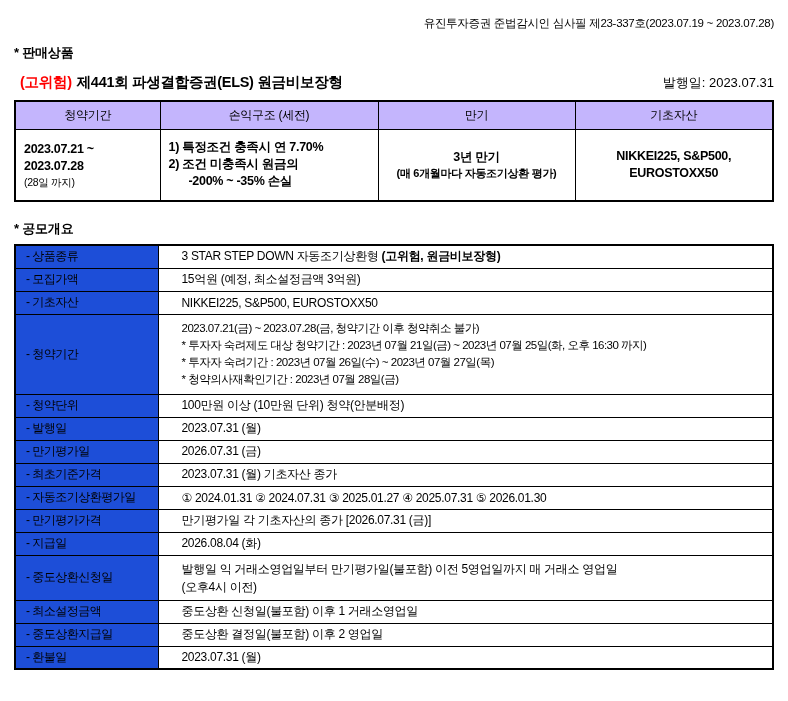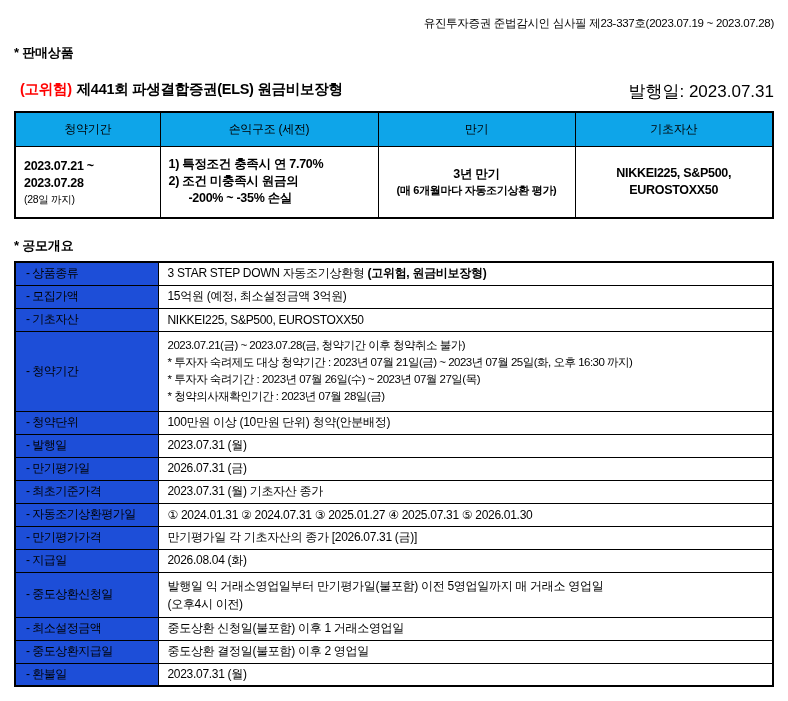--- a/index.html
+++ b/index.html
@@ -12,32 +12,32 @@
   .page { position:relative; width:788px; height:701px; }
 
   .compliance {
     text-align:right; padding:16px 14px 0 8px;
     font-size:11.5px; letter-spacing:-0.3px; white-space:nowrap;
   }
   .section-title {
     font-weight:bold; font-size:13px; margin:13px 0 0 14px; letter-spacing:-0.2px;
   }
   .title-row {
-    display:flex; justify-content:space-between; align-items:flex-start;
-    margin:18px 14px 0 20px;
+    display:flex; justify-content:space-between; align-items:center;
+    margin:11px 14px 0 20px;
   }
   .product-title { font-size:14.5px; font-weight:bold; letter-spacing:-0.3px; white-space:nowrap; }
   .risk { color:#ff0000; margin-right:5px; }
-  .issue-date { font-size:17px; white-space:nowrap; }
+  .issue-date { font-size:13px; white-space:nowrap; }
 
   table { border-collapse:collapse; table-layout:fixed; width:760px; margin-left:14px; }
   .sum-table { margin-top:8px; border:2px solid #000; }
   .sum-table th, .sum-table td { border:1px solid #000; overflow:hidden; }
   .sum-table th {
-    background:#0ea5e9; font-weight:normal; font-size:12px; height:34px;
+    background:#c4b5fd; font-weight:normal; font-size:12px; height:28px;
     text-align:center; letter-spacing:-0.3px;margin-left:44px;
   }
   .sum-table td {
     height:72px; vertical-align:middle; font-weight:bold; font-size:12.5px;
     letter-spacing:-0.3px;
   }
   .sum-table td div { white-space:nowrap; line-height:1.35; }
   .cell-left { text-align:left; padding-left:8px; }
   .cell-center { text-align:center; }
   .small-note { font-size:10.5px; font-weight:normal; }
@@ -46,21 +46,21 @@
 
   .offer-table { margin-top:6px; border:2px solid #000; }
   .offer-table td { border:1px solid #000; font-size:12px; vertical-align:middle; overflow:hidden; }
   .offer-table tr { height:23px; }
   .offer-table tr.tr-tall { height:80px; }
   .offer-table tr.tr-two { height:45px; }
   .lbl {
     background:#1d4ed8; padding:1px 2px 1px 10px;
     letter-spacing:-0.5px; white-space:nowrap;
   }
-  .val { padding:1px 4px 1px 9px; letter-spacing:-0.3px; }
+  .val { padding:1px 4px 1px 23px; letter-spacing:-0.3px; }
   .val div, .val span { white-space:nowrap; }
   .val div { line-height:1.5; }
   .b { font-weight:bold; }
 </style>
 </head>
 <body>
 
 <div class="page">
 
   <div class="compliance">유진투자증권 준법감시인 심사필 제23-337호(2023.07.19 ~ 2023.07.28)</div>

